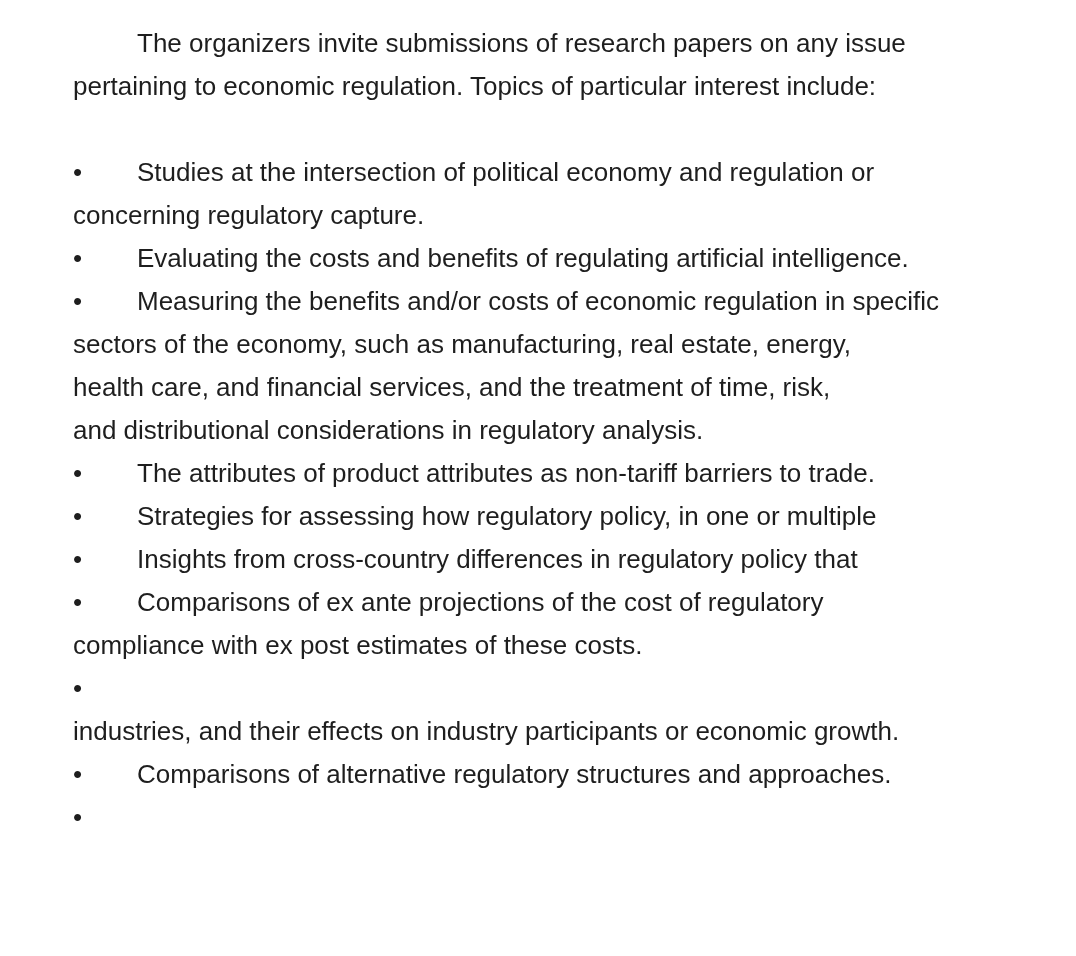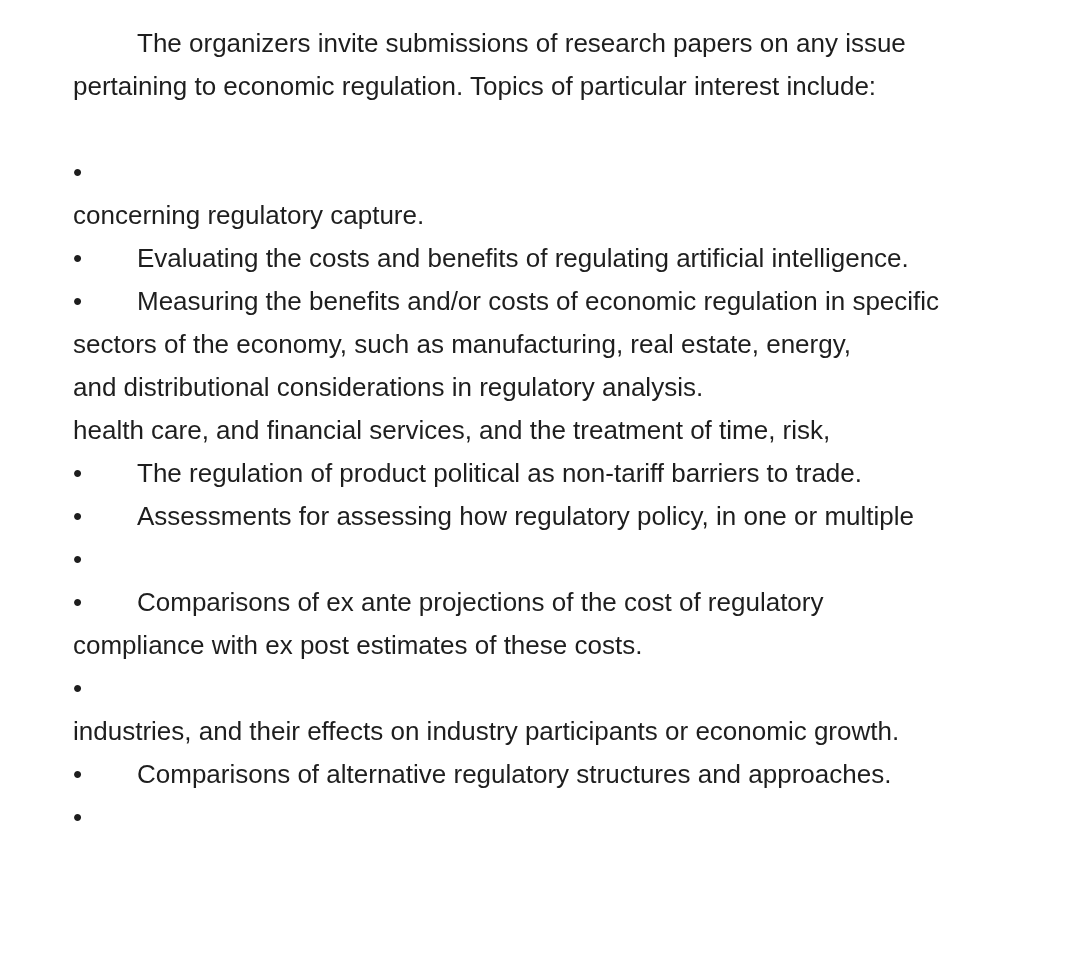--- a/index.html
+++ b/index.html
@@ -48,40 +48,40 @@
 <main class="doc">
   <div>
     <div class="line indent">The organizers invite submissions of research papers on any issue</div>
     <div class="line">pertaining to economic regulation. Topics of particular interest include:</div>
   </div>
 
   <div class="blank-line"></div>
 
   <div id="bullet-list">
       <div class="bullet-item">
-        <div class="line first"><span class="marker">•</span></div>
+        <div class="line first"><span class="marker">•</span><span>Studies at the intersection of political economy and regulation or</span></div>
         <div class="line"><span>concerning regulatory capture.</span></div>
       </div>
       <div class="bullet-item">
         <div class="line first"><span class="marker">•</span><span>Evaluating the costs and benefits of regulating artificial intelligence.</span></div>
       </div>
       <div class="bullet-item">
         <div class="line first"><span class="marker">•</span><span>Measuring the benefits and/or costs of economic regulation in specific</span></div>
         <div class="line"><span>sectors of the economy, such as manufacturing, real estate, energy,</span></div>
+        <div class="line"><span>health care, and financial services, and the treatment of time, risk,</span></div>
         <div class="line"><span>and distributional considerations in regulatory analysis.</span></div>
-        <div class="line"><span>health care, and financial services, and the treatment of time, risk,</span></div>
       </div>
       <div class="bullet-item">
-        <div class="line first"><span class="marker">•</span><span>The regulation of product political as non-tariff barriers to trade.</span></div>
+        <div class="line first"><span class="marker">•</span><span>The attributes of product attributes as non-tariff barriers to trade.</span></div>
       </div>
       <div class="bullet-item">
-        <div class="line first"><span class="marker">•</span><span>Assessments for assessing how regulatory policy, in one or multiple</span></div>
+        <div class="line first"><span class="marker">•</span><span>Strategies for assessing how regulatory policy, in one or multiple</span></div>
       </div>
       <div class="bullet-item">
-        <div class="line first"><span class="marker">•</span></div>
+        <div class="line first"><span class="marker">•</span><span>Insights from cross-country differences in regulatory policy that</span></div>
       </div>
       <div class="bullet-item">
         <div class="line first"><span class="marker">•</span><span>Comparisons of ex ante projections of the cost of regulatory</span></div>
         <div class="line"><span>compliance with ex post estimates of these costs.</span></div>
       </div>
       <div class="bullet-item">
         <div class="line first"><span class="marker">•</span></div>
         <div class="line"><span>industries, and their effects on industry participants or economic growth.</span></div>
       </div>
       <div class="bullet-item">

